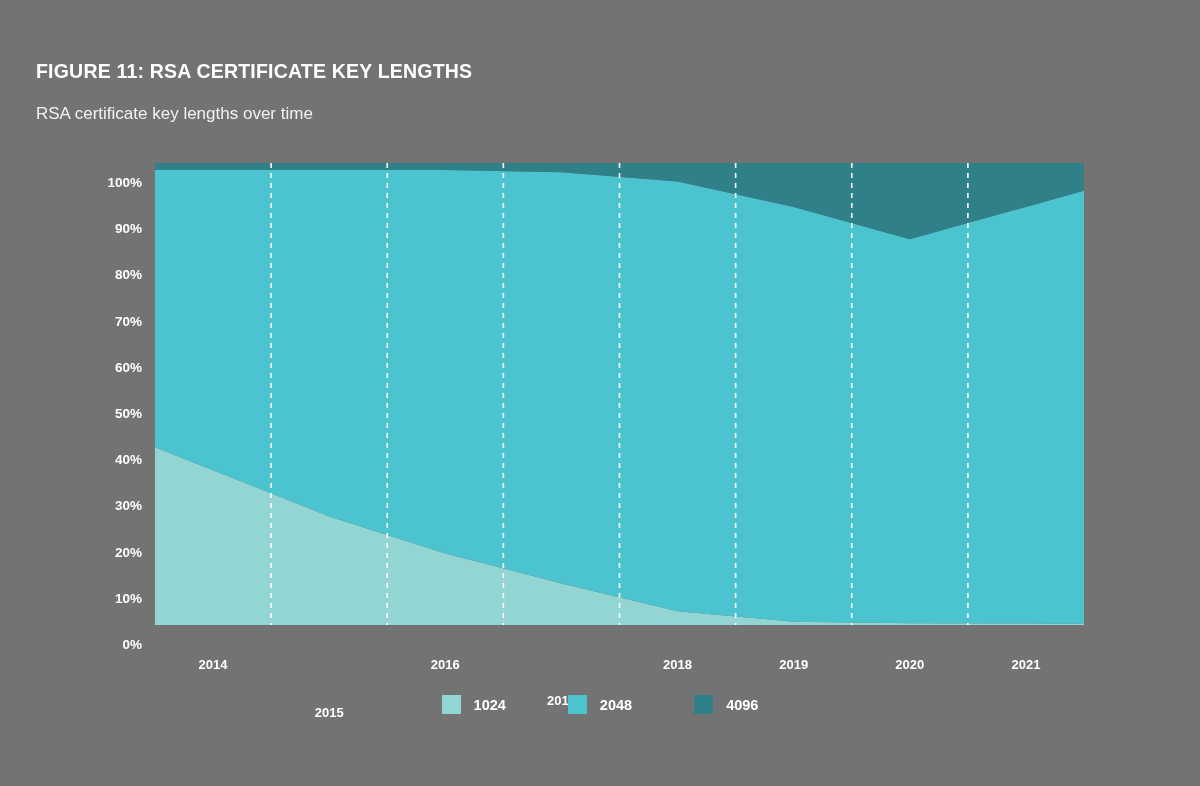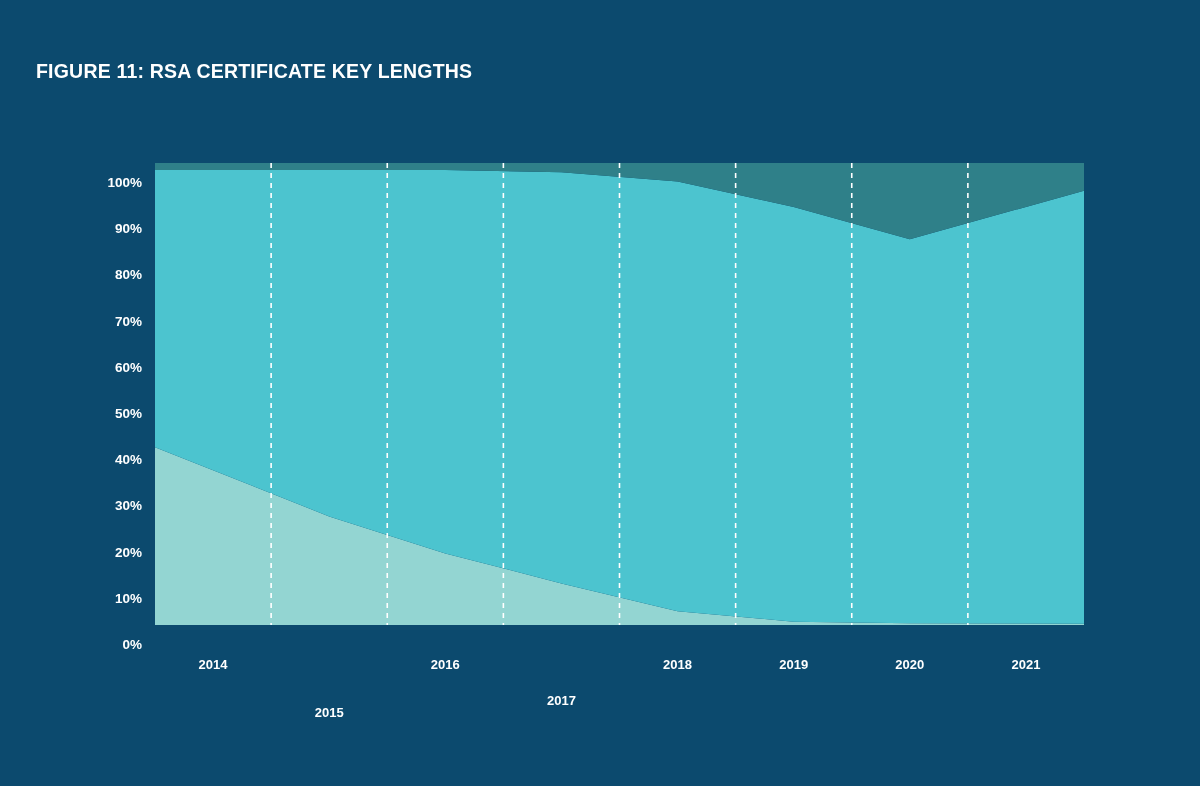--- a/index.html
+++ b/index.html
@@ -10,21 +10,21 @@
     width: 1200px;
     height: 786px;
     background: #333233;
     font-family: "Liberation Sans", sans-serif;
     overflow: hidden;
   }
   .page {
     position: relative;
     width: 1200px;
     height: 786px;
-    background: #0c4a6e;
+    background: #737373;
   }
   .fig-title {
     position: absolute;
     left: 36px;
     top: 60px;
     font-size: 19.5px;
     font-weight: bold;
     letter-spacing: 0.2px;
     color: #ffffff;
     white-space: nowrap;
@@ -111,20 +111,21 @@
     color: #ffffff;
     white-space: nowrap;
   }
 </style>
 </head>
 <body>
 
 <div class="page">
 
   <div class="fig-title">FIGURE 11: RSA CERTIFICATE KEY LENGTHS</div>
+  <div class="fig-subtitle">RSA certificate key lengths over time</div>
 
   <div class="chart-area">
 
     <div class="y-axis-labels" id="y-axis">
         <div class="y-tick" style="top: 462px;">0%</div>
         <div class="y-tick" style="top: 415.8px; text-align: right;">10%</div>
         <div class="y-tick" style="top: 369.6px;">20%</div>
         <div class="y-tick" style="top: 323.4px;">30%</div>
         <div class="y-tick" style="top: 277.2px;">40%</div>
         <div class="y-tick" style="top: 231px;">50%</div>
@@ -154,14 +155,28 @@
         <div class="x-tick" style="left: 290.312px;">2016</div>
         <div class="x-tick" style="left: 406.438px; margin-top: 36px;">2017</div>
         <div class="x-tick" style="left: 522.562px;">2018</div>
         <div class="x-tick" style="left: 638.688px;">2019</div>
         <div class="x-tick" style="left: 754.812px;">2020</div>
         <div class="x-tick" style="left: 870.938px;">2021</div>
       </div>
 
   </div>
 
+  <div class="legend" id="legend">
+      <div class="legend-item">
+        <span class="legend-swatch" style="background: rgb(147, 213, 210);"></span>
+        <span class="legend-label">1024</span>
+      </div>
+      <div class="legend-item">
+        <span class="legend-swatch" style="background: rgb(76, 196, 207);"></span>
+        <span class="legend-label">2048</span>
+      </div>
+      <div class="legend-item">
+        <span class="legend-swatch" style="background: rgb(47, 128, 137);"></span>
+        <span class="legend-label">4096</span>
+      </div>
+    </div>
 
 </div>
 
 </body></html>

